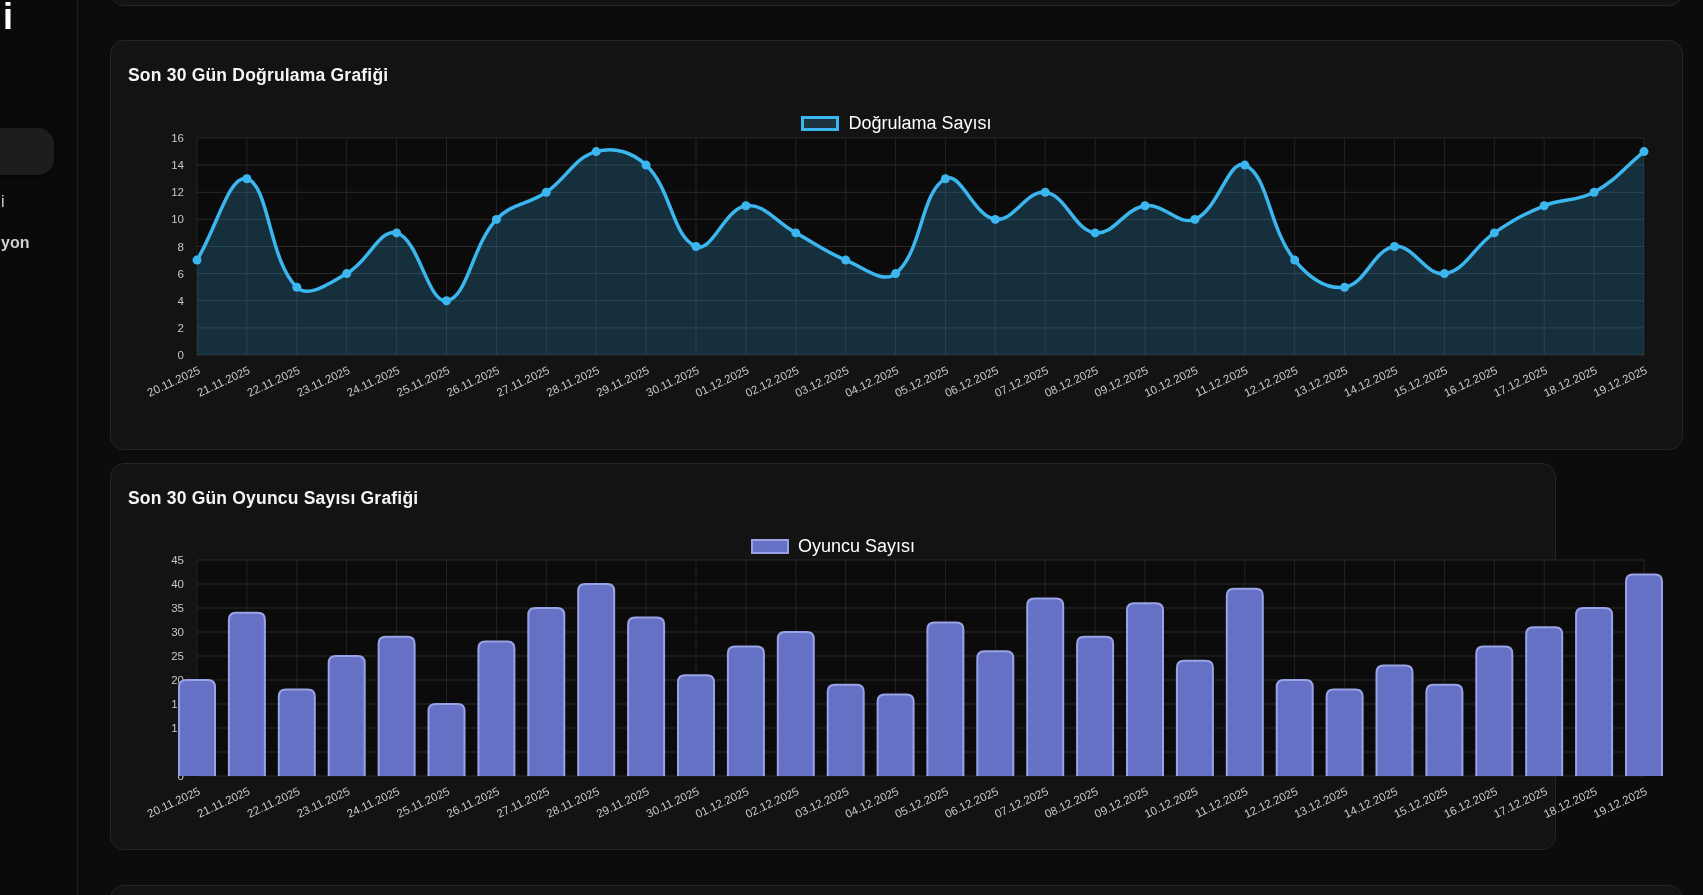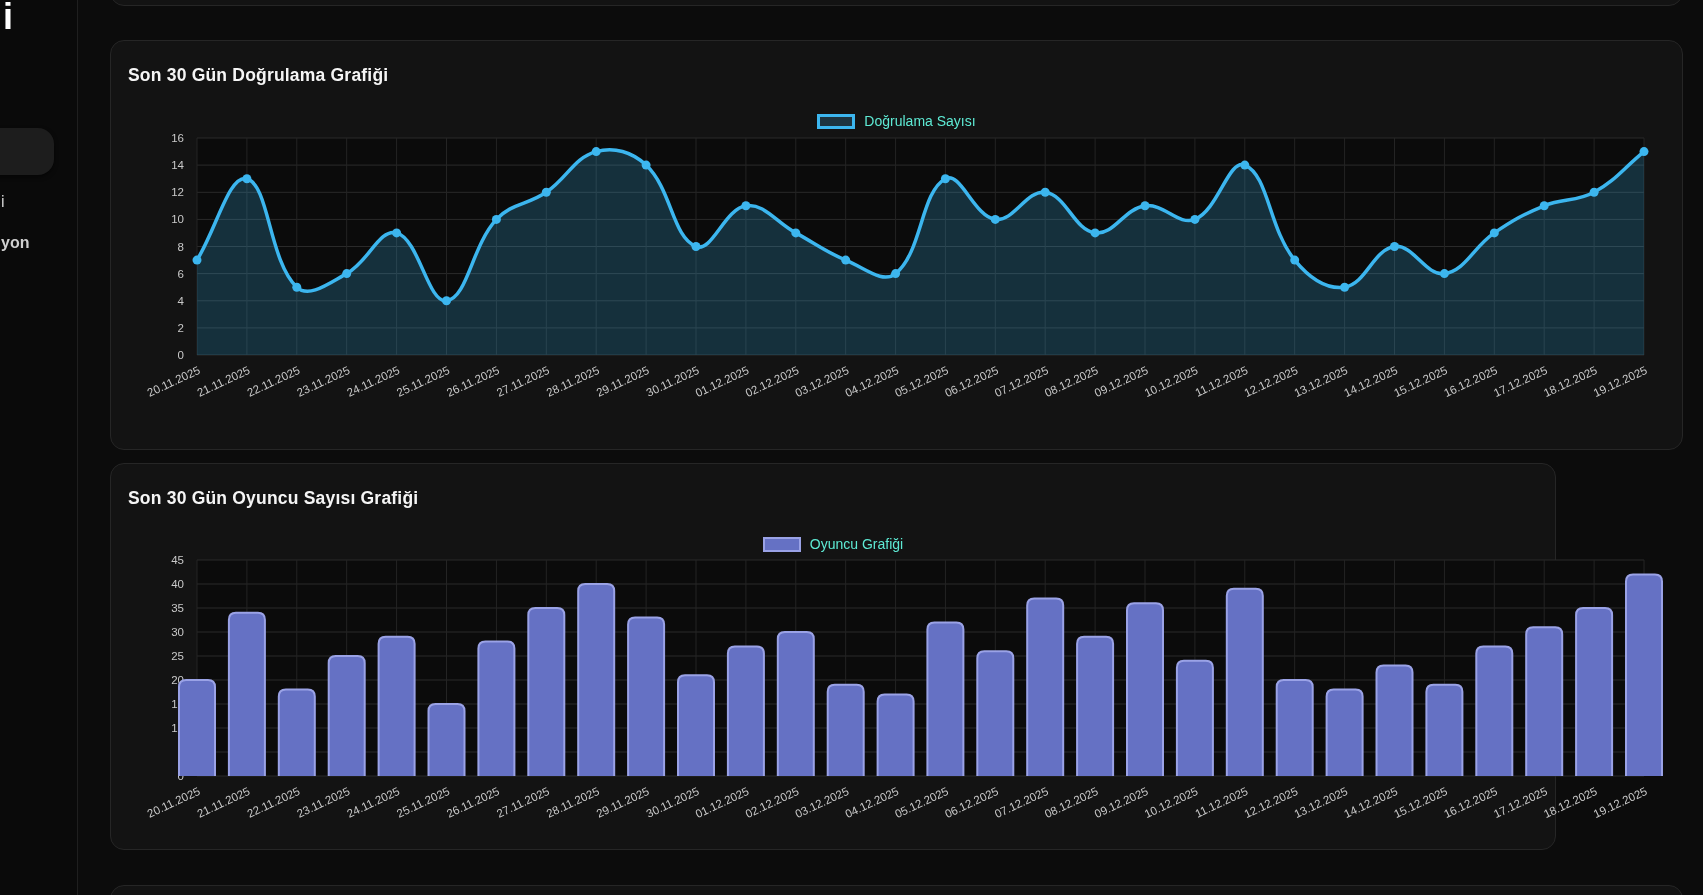--- a/index.html
+++ b/index.html
@@ -23,21 +23,21 @@
   .sliver-top    { left:110px; top:-26px;  width:1573px; height:32px; }
   .card1         { left:110px; top:40px;   width:1573px; height:410px;padding-left:32px; }
   .card2         { left:110px; top:463px;  width:1446px; height:387px; }
   .sliver-bottom { left:110px; top:885px;  width:1573px; height:60px; }
 
   .card h2 { position:absolute; left:17px; top:24px; font-size:17.5px; font-weight:bold;
     color:#f5f5f5; letter-spacing:.2px; }
 
   .legend { position:absolute; left:0; right:0; top:72px; display:flex;
     justify-content:center; align-items:center; gap:9px; }
-  .legend-label { font-size:14px; color:#5eead4; }
+  .legend-label { font-size:18px; color:#ffffff; }
   .swatch { display:inline-block; width:38px; height:15px; }
   .swatch.line-swatch { border:3px solid #3cb6ef; background:#1d3440; }
   .swatch.bar-swatch  { border:2px solid #9aa2e6; background:#6571c4; }
 
   .chart { position:absolute; inset:0; }
   .tick { fill:#c9c9c9; font-size:11.5px; font-family:"Liberation Sans", sans-serif; }
 </style>
 </head>
 <body>
 
@@ -172,21 +172,21 @@
             <circle cx="1433.2" cy="164.8" r="4.5" fill="#3cb6ef"></circle>
             <circle cx="1483.1" cy="151.3" r="4.5" fill="#3cb6ef"></circle>
             <circle cx="1533" cy="110.6" r="4.5" fill="#3cb6ef"></circle>
           </svg></div>
     </section>
 
     <section class="card card2">
       <h2>Son 30 Gün Oyuncu Sayısı Grafiği</h2>
       <div class="legend">
         <span class="swatch bar-swatch" style="background: rgb(101, 113, 196); border-color: rgb(154, 162, 230);"></span>
-        <span class="legend-label">Oyuncu Grafiği</span>
+        <span class="legend-label">Oyuncu Sayısı</span>
       </div>
       <div class="chart" id="chart1"><svg width="1571" height="387" viewBox="0 0 1571 387" xmlns="http://www.w3.org/2000/svg">
             <rect x="86" y="96" width="1447" height="216" fill="#0b0b0b"></rect>
             <line x1="86" x2="1533" y1="312" y2="312" stroke="#2a2a2a" stroke-width="1"></line>
             <text class="tick" x="73" y="316" text-anchor="end">0</text>
             <line x1="86" x2="1533" y1="288" y2="288" stroke="#2a2a2a" stroke-width="1"></line>
             <text class="tick" x="73" y="292" text-anchor="end">5</text>
             <line x1="86" x2="1533" y1="264" y2="264" stroke="#2a2a2a" stroke-width="1"></line>
             <text class="tick" x="73" y="268" text-anchor="end">10</text>
             <line x1="86" x2="1533" y1="240" y2="240" stroke="#2a2a2a" stroke-width="1"></line>

